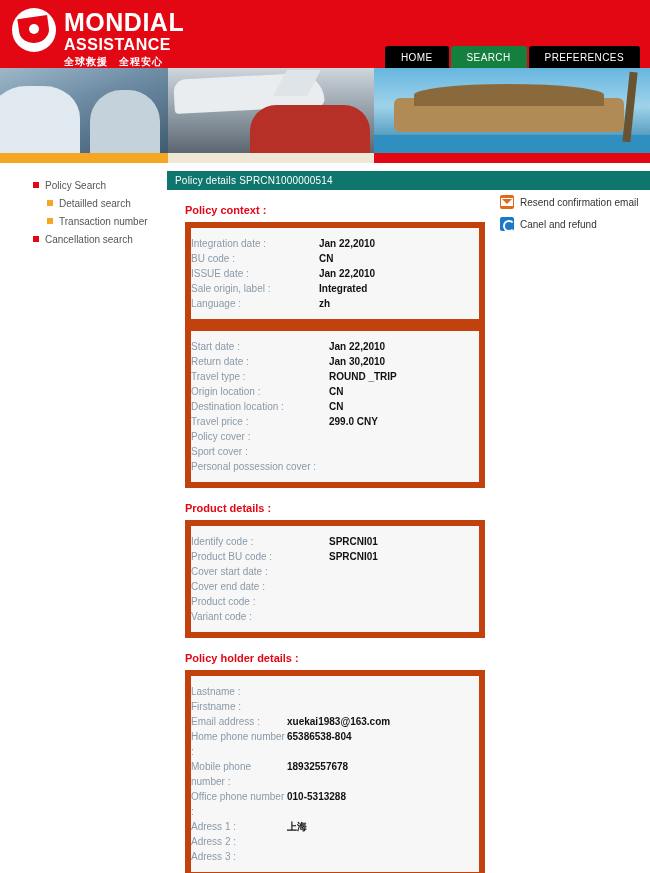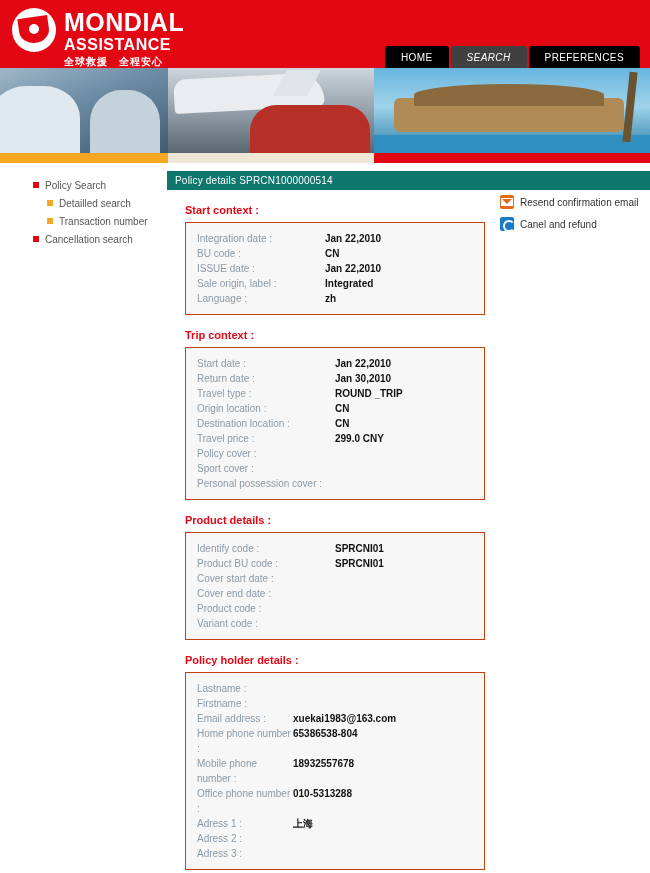--- a/index.html
+++ b/index.html
@@ -93,21 +93,21 @@
     font-size: 10px;
     letter-spacing: 0.4px;
     color: #ffffff;
     background: #c9c9c9;
     color: #ffffff;
     border-radius: 3px 3px 0 0;
     text-decoration: none;
     cursor: pointer;
   }
   .tab.grey { background: #000000; color: #ffffff; }
-  .tab.active { background: #404040; color: #ffffff; font-style: italic; }
+  .tab.active { background: #15803d; color: #ffffff; }
 
   
   .banner {
     position: relative;
     width: 650px;
     height: 85px;
     display: flex;
     overflow: hidden;
   }
   .bphoto { position: relative; height: 85px; overflow: hidden; }
@@ -246,23 +246,23 @@
   .panel { margin: 0 0 0 0; }
   .panel-title {
     color: #e30613;
     font-weight: bold;
     font-size: 11px;
     padding: 14px 0 6px 18px;
   }
   .panel-box {
     margin-left: 18px;
     width: 300px;
-    border: 1px solid #c2410c;
+    border: 6px solid #c2410c;
     background: #f7f7f7;
-    padding: 8px 11px;
+    padding: 8px 0;
   }
   .row {
     display: flex;
     align-items: baseline;
     line-height: 15px;
     min-height: 15px;
   }
   .row .lbl {
     width: 128px;
     color: #8a9aa8;
@@ -383,21 +383,21 @@
       <div class="nav-item">
         <span class="bullet"></span>
         <span>Cancellation search</span>
       </div>
     </div>
 
     <div class="main">
       <div class="page-title-bar">Policy details SPRCN1000000514</div>
 
       <div class="panel">
-        <div class="panel-title">Start context :</div>
+        <div class="panel-title">Policy context :</div>
         <div class="panel-box">
           <div class="row">
             <div class="lbl">Integration date :</div>
             <div class="val">Jan 22,2010</div>
           </div>
           <div class="row">
             <div class="lbl">BU code :</div>
             <div class="val">CN</div>
           </div>
           <div class="row">
@@ -409,21 +409,20 @@
             <div class="val">Integrated</div>
           </div>
           <div class="row">
             <div class="lbl">Language :</div>
             <div class="val">zh</div>
           </div>
         </div>
       </div>
 
       <div class="panel">
-        <div class="panel-title">Trip context :</div>
         <div class="panel-box trip">
           <div class="row">
             <div class="lbl">Start date :</div>
             <div class="val">Jan 22,2010</div>
           </div>
           <div class="row">
             <div class="lbl">Return date :</div>
             <div class="val">Jan 30,2010</div>
           </div>
           <div class="row">

